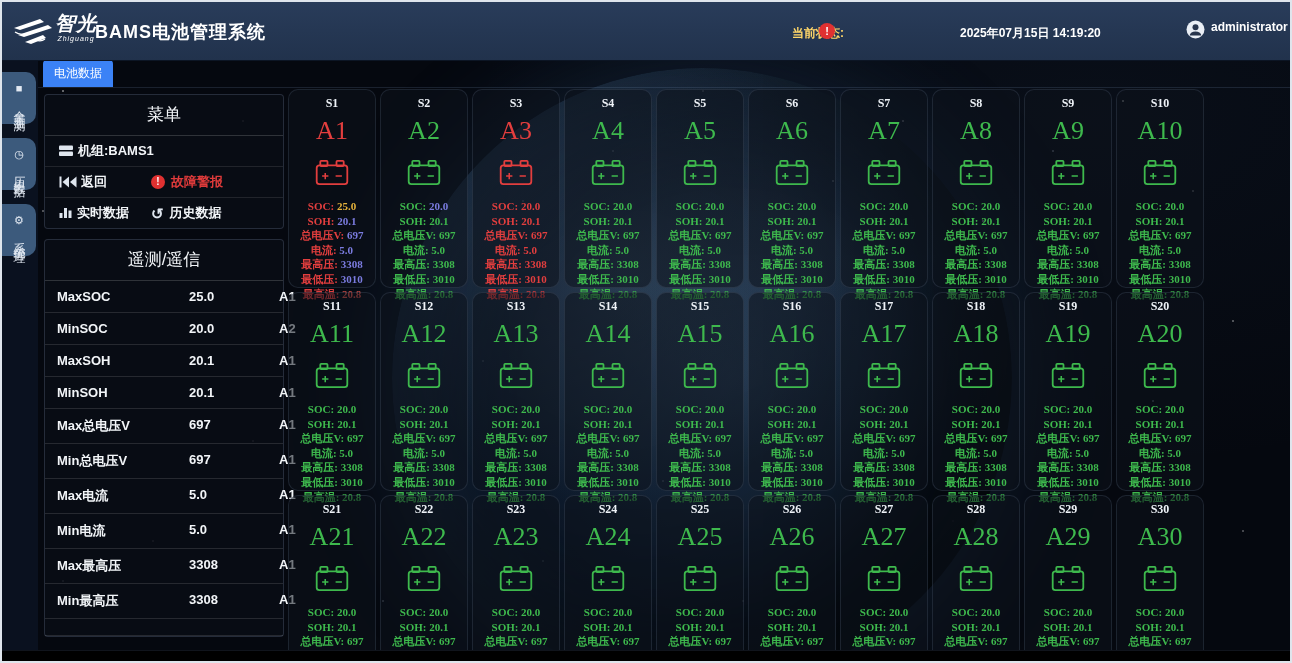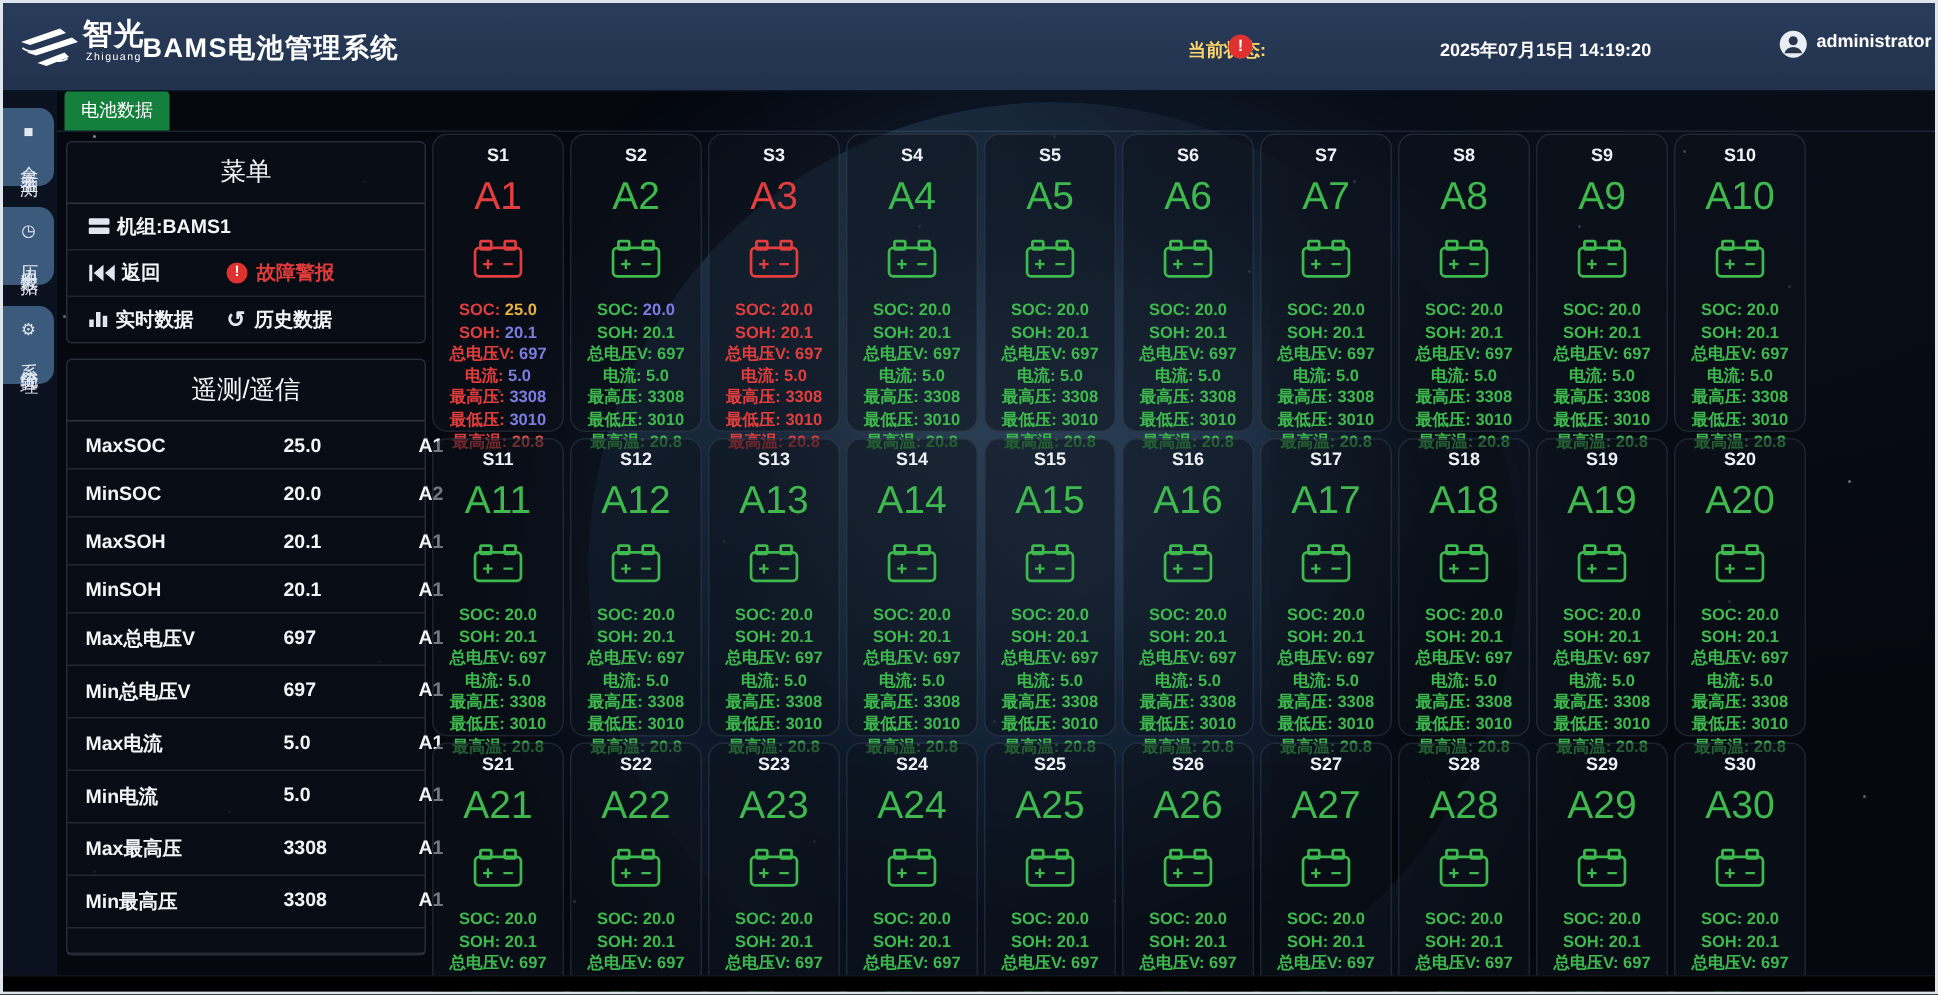--- a/index.html
+++ b/index.html
@@ -24,40 +24,40 @@
       900px 60px rgba(255,255,255,.35),980px 160px rgba(255,255,255,.5),1050px 90px rgba(220,235,255,.4),
       1120px 40px rgba(255,255,255,.45),1190px 130px rgba(255,255,255,.3),1230px 260px rgba(255,255,255,.4),
       1150px 340px rgba(200,220,240,.35),1240px 470px rgba(255,255,255,.35),1080px 520px rgba(255,255,255,.3),
       950px 460px rgba(255,255,255,.25),60px 520px rgba(255,255,255,.35),250px 380px rgba(255,255,255,.3),
       380px 540px rgba(220,230,250,.35),480px 300px rgba(255,255,255,.25),540px 500px rgba(255,255,255,.3),
       660px 420px rgba(255,255,255,.25),740px 540px rgba(255,255,255,.3),40px 150px rgba(255,255,255,.4);}
   
   .hdr{position:absolute;left:0;top:0;right:0;height:58px;background:linear-gradient(180deg,#293c5a,#21324c);
        border-bottom:1px solid #0c1524;z-index:5;}
   .logo-swoosh{position:absolute;left:10px;top:14px;}
-  .logo-txt{position:absolute;left:53px;top:11px;color:#fff;text-align:center;line-height:1;}
+  .logo-txt{position:absolute;left:53px;top:11px;color:#fff;text-align:center;line-height:1;font-style:italic;}
   .logo-txt .cn{font-size:20px;font-weight:bold;letter-spacing:1px;}
   .logo-txt .en{font-size:7px;letter-spacing:1px;margin-top:2px;}
   .app-title{position:absolute;left:93px;top:18px;font-size:18px;font-weight:bold;color:#fff;letter-spacing:1px;}
   .status-label{position:absolute;left:790px;top:23px;font-size:12px;font-weight:bold;color:var(--status-yellow);}
   .alarm-badge{width:16px;height:16px;border-radius:50%;background:var(--badge);color:#fff;font-size:11px;font-weight:bold;
        display:flex;align-items:center;justify-content:center;line-height:1;}
   .hdr .alarm-badge{position:absolute;left:817px;top:21px;}
   .datetime{position:absolute;left:958px;top:23px;font-size:12px;font-weight:bold;color:#fff;}
   .user{position:absolute;left:1184px;top:18px;display:flex;align-items:flex-start;gap:6px;color:#fff;font-size:12px;font-weight:bold;}
   
   .rail{position:absolute;left:0;top:58px;bottom:10px;width:36px;background:#0a111f;z-index:4;}
   .tab{width:34px;box-sizing:border-box;border-radius:0 10px 10px 0;background:var(--tab-slate);color:#e2e9f2;
        display:flex;flex-direction:column;align-items:center;padding:11px 0;margin:0 0 14px 0;cursor:pointer;}
   .rail .tab:first-child{margin-top:12px;}
   .tab .glyph{font-size:11px;margin-bottom:7px;line-height:1;}
   .tab .vlabel{writing-mode:vertical-rl;font-size:12px;letter-spacing:3px;}
   
   .strip{position:absolute;left:36px;right:0;top:58px;height:27px;border-bottom:1px solid rgba(120,150,190,.18);z-index:3;}
-  .tab-battery{position:absolute;left:5px;bottom:0;background:#15803d;color:#fff;font-size:12px;
+  .tab-battery{position:absolute;left:5px;bottom:0;background:#3b82f6;color:#fff;font-size:12px;
        padding:5px 11px;border-radius:4px 4px 0 0;cursor:pointer;}
   
   .content{position:absolute;left:36px;top:85px;right:0;bottom:10px;z-index:2;}
   .leftcol{position:absolute;left:6px;top:7px;width:240px;}
   .panel{background:rgba(10,14,22,.82);border:1px solid rgba(140,160,190,.22);border-radius:4px;
        margin-bottom:10px;color:#f2f5f8;}
   .panel-title{font-size:17px;text-align:center;padding:8px 0 9px;border-bottom:1px solid rgba(255,255,255,.16);}
   .m-row{position:relative;display:flex;align-items:center;padding:0 14px;height:30px;
        border-bottom:1px solid rgba(255,255,255,.10);font-size:13px;font-weight:600;}
   .m-row:last-child{border-bottom:none;}
@@ -68,21 +68,21 @@
   .micon{color:#dfe6ef;display:inline-flex;}
   .hist-glyph{font-size:15px;line-height:1;color:#dfe6ef;}
   
   .t-head{display:grid;grid-template-columns:104px 62px auto;padding:9px 0 9px 12px;font-size:13px;font-weight:bold;
        border-bottom:2px solid rgba(255,255,255,.28);letter-spacing:1px;}
   .t-row{display:grid;grid-template-columns:104px 62px auto;padding:8px 0 8px 12px;font-size:13px;font-weight:600;
        border-bottom:1px solid rgba(255,255,255,.12);gap:28px;}
   
   .grid{position:absolute;left:250px;top:2px;display:grid;grid-template-columns:repeat(10,88px);gap:4px;}
   .card{box-sizing:border-box;width:88px;height:199px;background:rgba(13,18,28,.55);
-       border:1px solid rgba(150,170,200,.15);border-radius:10px;text-align:center;padding-top:6px;cursor:pointer;}
+       border:1px solid rgba(150,170,200,.15);border-radius:10px;text-align:center;padding-top:6px;cursor:pointer;font-family:Liberation Serif, serif;}
   .card.normal{--state:var(--green);}
   .card.fault{--state:var(--red);}
   .s-label{font-size:12px;color:#eef2f7;font-weight:600;}
   .a-label{font-size:26px;margin-top:5px;color:var(--state);}
   .batt{width:36px;height:27px;margin-top:13px;color:var(--state);fill:none;stroke:currentColor;stroke-width:2;}
   .batt .pm{stroke-width:1.7;}
   .fields{margin-top:9px;}
   .f-row{font-size:11px;line-height:14.6px;font-weight:600;color:var(--state);white-space:nowrap;}
   .f-val.v-hl{color:var(--purple);}
   .f-val.v-max{color:var(--yellow);}

